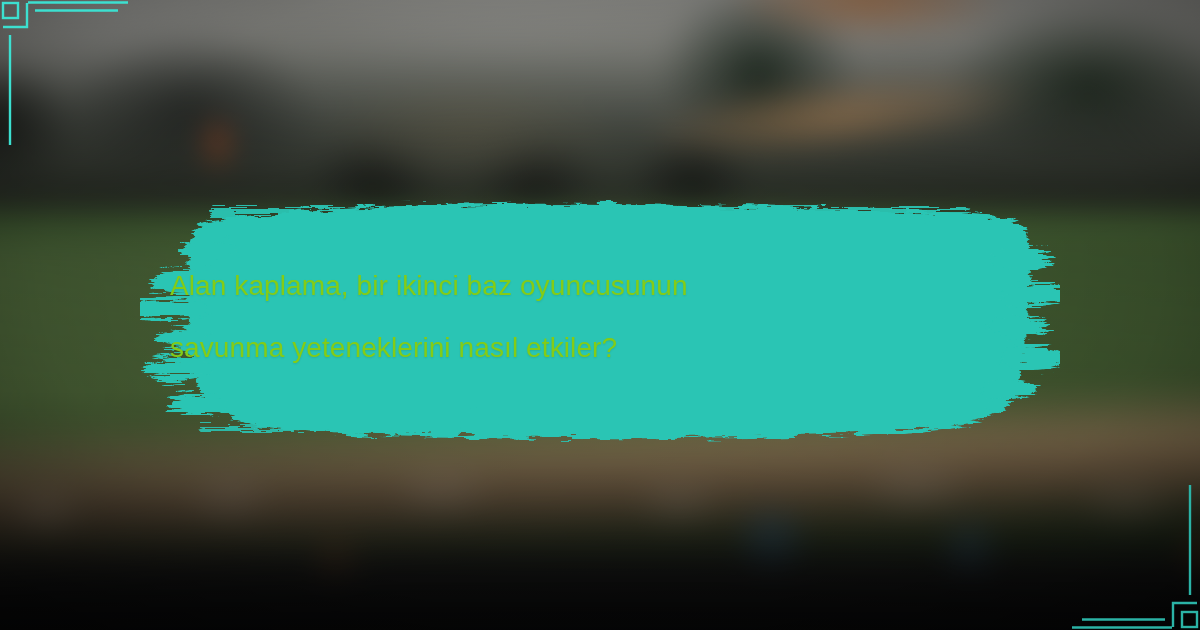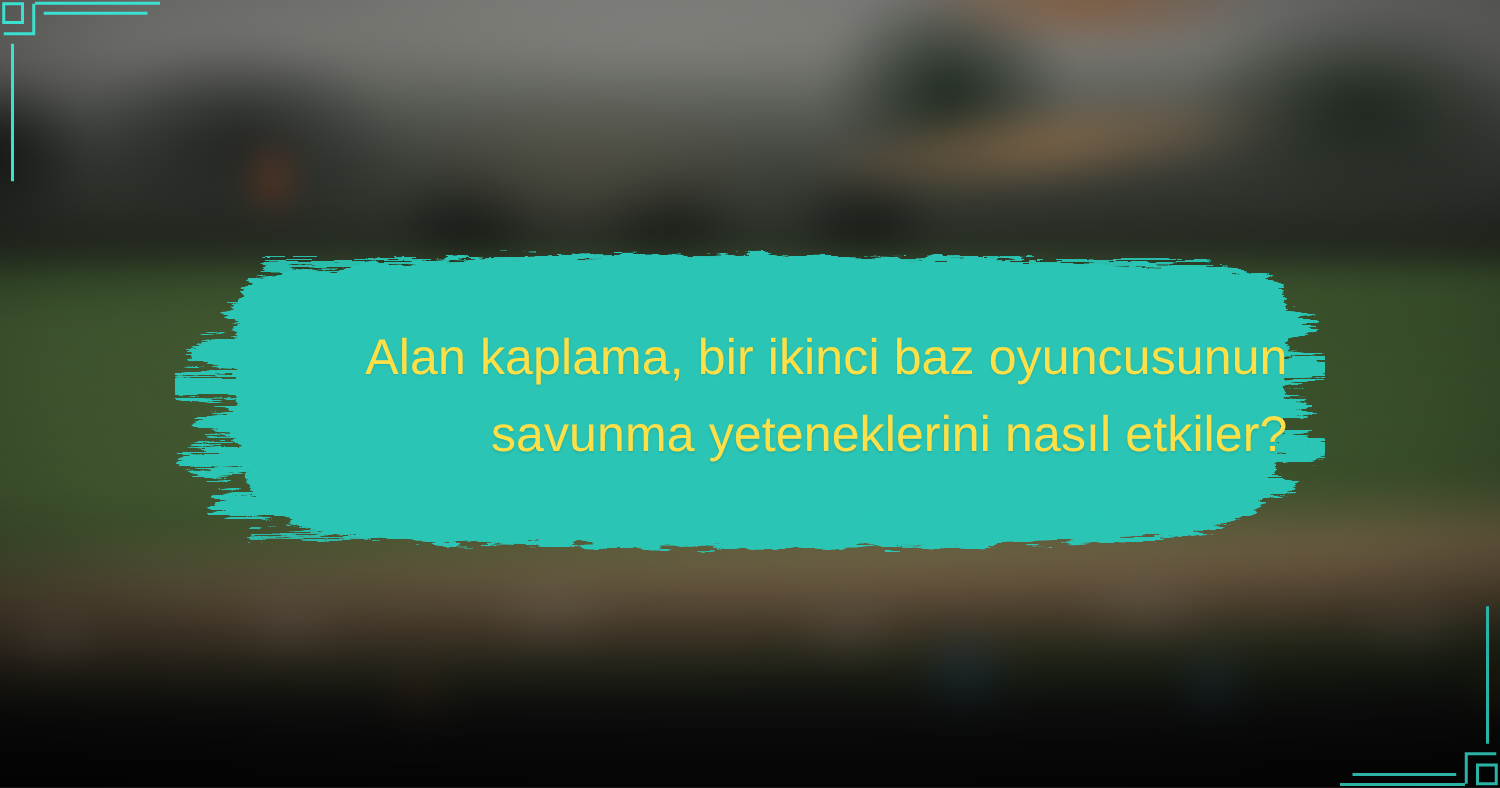--- a/index.html
+++ b/index.html
@@ -153,24 +153,24 @@
     width: 100%;
     height: 100%;
   }
 
   
   .headline {
     position: absolute;
     left: 170px;
     top: 255px;
     width: 860px;
-    text-align: right;
-    color: #fde047;
+    text-align: left;
+    color: #84cc16;
     font-family: "Liberation Sans", sans-serif;
-    font-size: 40px;
+    font-size: 28px;
     line-height: 62px;
     font-weight: 400;
     letter-spacing: 0.1px;
     white-space: pre-line;
     text-shadow: 0 1px 2px rgba(0,0,0,0.10);
   }
 </style>
 </head>
 <body>
 

